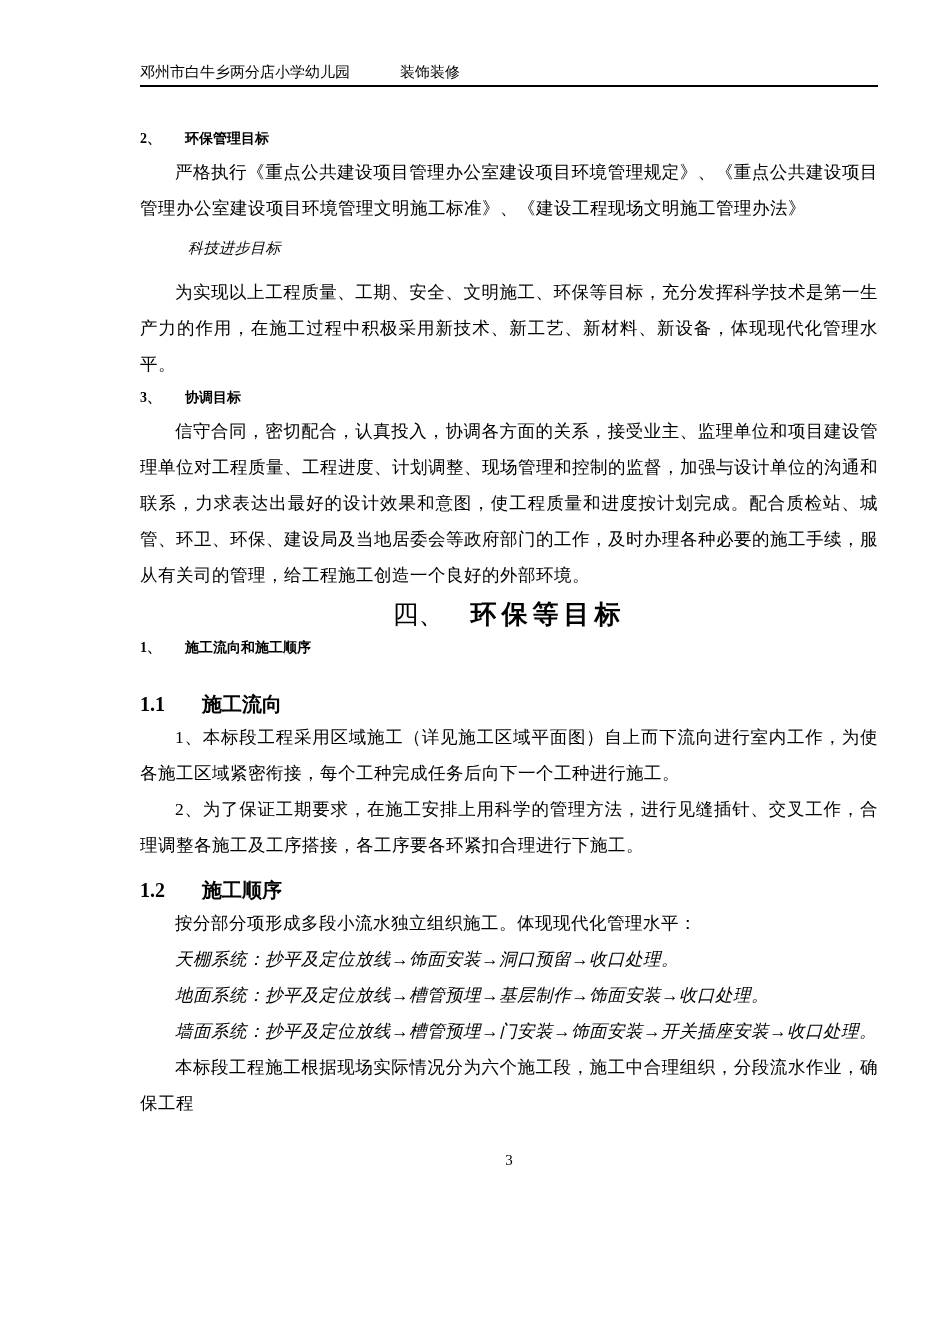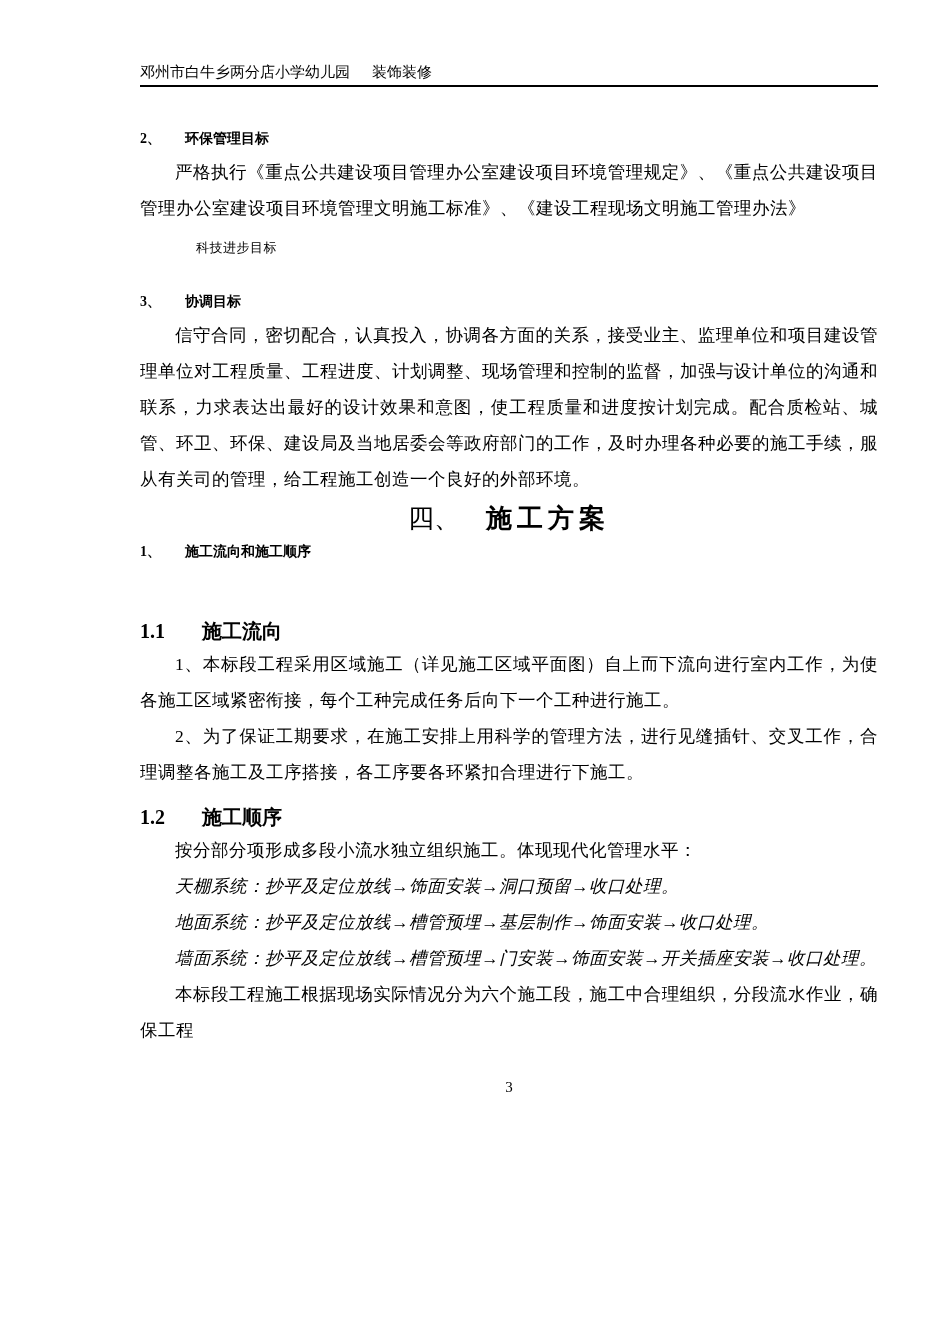--- a/index.html
+++ b/index.html
@@ -8,21 +8,21 @@
     width:950px; height:1344px;
     box-sizing:border-box;
     background:#ffffff;
     padding:62px 72px 0 140px;
     color:#000;
     font-family:"Liberation Serif","DejaVu Serif",serif;
     overflow:hidden;
   }
   
   .hdr {
-    display:flex; align-items:flex-end; gap:22px;
+    display:flex; align-items:flex-end; gap:50px;
     font-size:15px; line-height:20px;
     padding-bottom:3px;
     border-bottom:2px solid #000;
   }
   .hdr span { white-space:nowrap; }
 
   
   p.body {
     margin:0;
     font-size:17.5px;
@@ -50,25 +50,26 @@
     margin:0;
     font-family:"Liberation Sans","DejaVu Sans",sans-serif;
     font-weight:bold;
     font-size:20px;
     line-height:30px;
   }
   .h3 .num { width:62px; }
 
   
   .subhead {
-    margin:16px;
-    font-size:13px;
+    margin:8px;
+    font-size:15px;
     line-height:36px;
     text-indent:40px;
     letter-spacing:0.5px;
+    font-style:italic;
   }
 
   
   .chapter {
     margin:0;
     text-align:center;
     font-size:26px;
     line-height:34px;
   }
   .chapter .num { font-weight:normal; margin-right:26px; }
@@ -76,25 +77,25 @@
     font-family:"Liberation Sans","DejaVu Sans",sans-serif;
     font-weight:bold;
     letter-spacing:5px;
   }
 
   
   .m-h2-1   { margin-top:36px; }
   .m-p1     { margin-top:20px; }
   .m-sub    { margin-top:4px;  }
   .m-p2     { margin-top:0;    }
-  .m-h2-2   { margin-top:20px; }
+  .m-h2-2   { }
   .m-p3     { margin-top:15px; }
   .m-title  { margin-top:4px;  }
   .m-h2-3   { }
-  .m-h3-1   { margin-top:49px; }
+  .m-h3-1   { margin-top:26px; }
   .m-p4     { margin-top:19px; }
   .m-p5     { margin-top:0;    }
   .m-h3-2   { margin-top:12px; }
   .m-p6     { margin-top:18px; }
   .m-p789   { margin-top:0;font-style:italic;    }
   .m-h2-4   { margin-top:11px; }
   .m-p10    { margin-top:16px; }
 
   .pagenum {
     margin-top:29px;
@@ -112,26 +113,27 @@
     <span>邓州市白牛乡两分店小学幼儿园</span>
     <span>装饰装修</span>
   </div>
 
   <h2 class="h2 m-h2-1"><span class="num">2、</span><span>环保管理目标</span></h2>
 
   <p class="body m-p1">严格执行《重点公共建设项目管理办公室建设项目环境管理规定》、《重点公共建设项目管理办公室建设项目环境管理文明施工标准》、《建设工程现场文明施工管理办法》</p>
 
   <p class="subhead m-sub">科技进步目标</p>
 
+  <p class="body m-p2">为实现以上工程质量、工期、安全、文明施工、环保等目标，充分发挥科学技术是第一生产力的作用，在施工过程中积极采用新技术、新工艺、新材料、新设备，体现现代化管理水平。</p>
 
   <h2 class="h2 m-h2-2"><span class="num">3、</span><span>协调目标</span></h2>
 
   <p class="body m-p3">信守合同，密切配合，认真投入，协调各方面的关系，接受业主、监理单位和项目建设管理单位对工程质量、工程进度、计划调整、现场管理和控制的监督，加强与设计单位的沟通和联系，力求表达出最好的设计效果和意图，使工程质量和进度按计划完成。配合质检站、城管、环卫、环保、建设局及当地居委会等政府部门的工作，及时办理各种必要的施工手续，服从有关司的管理，给工程施工创造一个良好的外部环境。</p>
 
-  <div class="chapter m-title"><span class="num">四、</span><span class="t">施工方案</span></div>
+  <div class="chapter m-title"><span class="num">四、</span><span class="t">环保等目标</span></div>
 
   <h2 class="h2 m-h2-3"><span class="num">1、</span><span>施工流向和施工顺序</span></h2>
 
   <h3 class="h3 m-h3-1"><span class="num">1.1</span><span>施工流向</span></h3>
 
   <p class="body m-p4">1、本标段工程采用区域施工（详见施工区域平面图）自上而下流向进行室内工作，为使各施工区域紧密衔接，每个工种完成任务后向下一个工种进行施工。</p>
 
   <p class="body m-p5">2、为了保证工期要求，在施工安排上用科学的管理方法，进行见缝插针、交叉工作，合理调整各施工及工序搭接，各工序要各环紧扣合理进行下施工。</p>
 
   <h3 class="h3 m-h3-2"><span class="num">1.2</span><span>施工顺序</span></h3>

